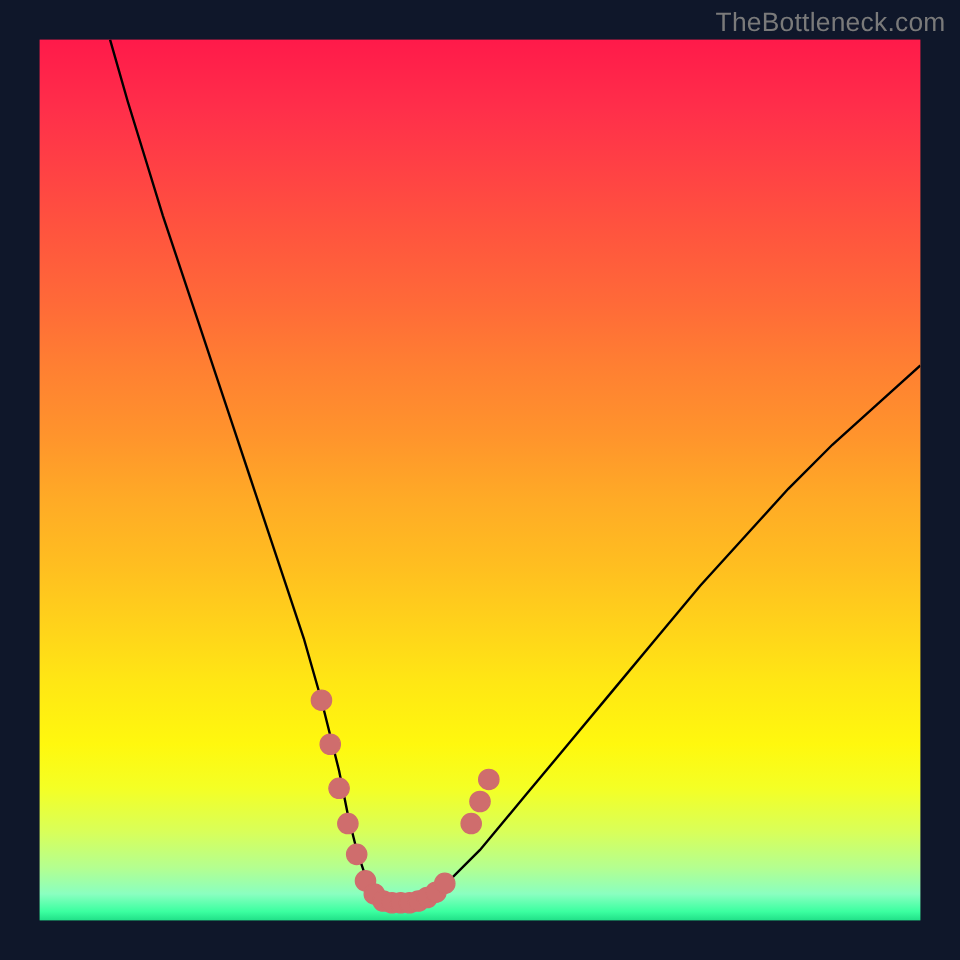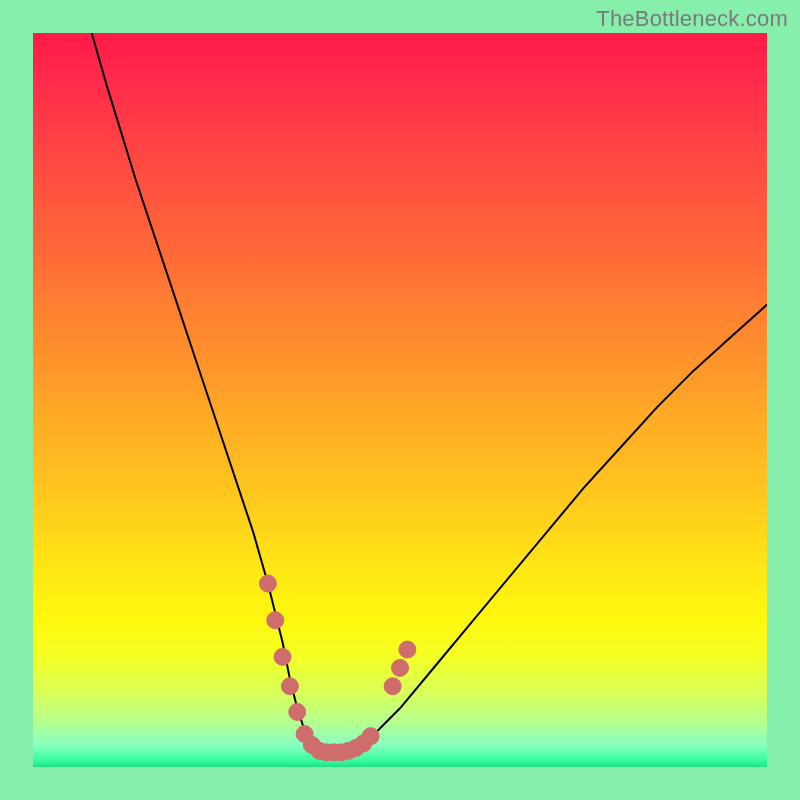--- a/index.html
+++ b/index.html
@@ -8,21 +8,21 @@
     width: 800px;
     height: 800px;
     background: #000;
     overflow: hidden;
     font-family: Arial, Helvetica, sans-serif;
   }
   .frame {
     position: relative;
     width: 800px;
     height: 800px;
-    background: #86efac;
+    background: #0f172a;
   }
   .plot-area {
     position: absolute;
     left: 33px;
     top: 33px;
     width: 734px;
     height: 734px;
     
     background: linear-gradient(to bottom,
       #ff1a4a 0%,

